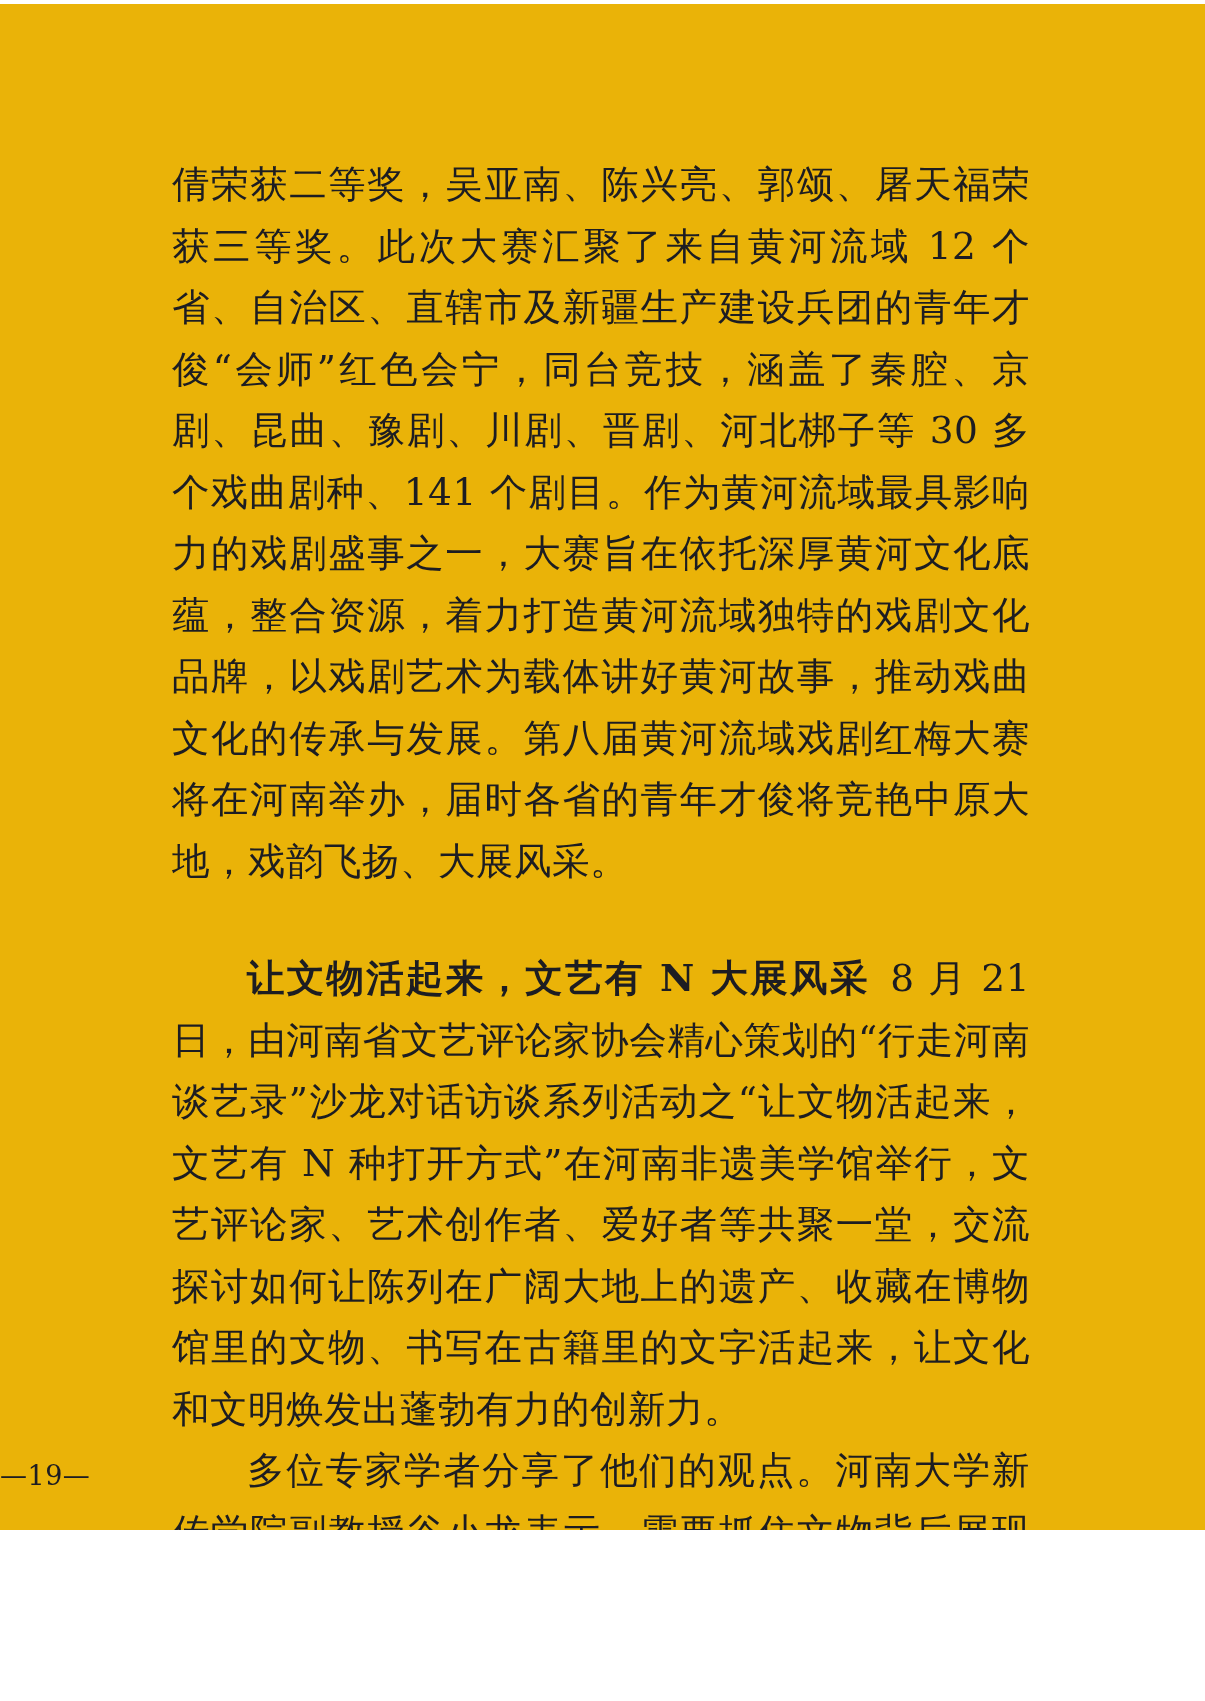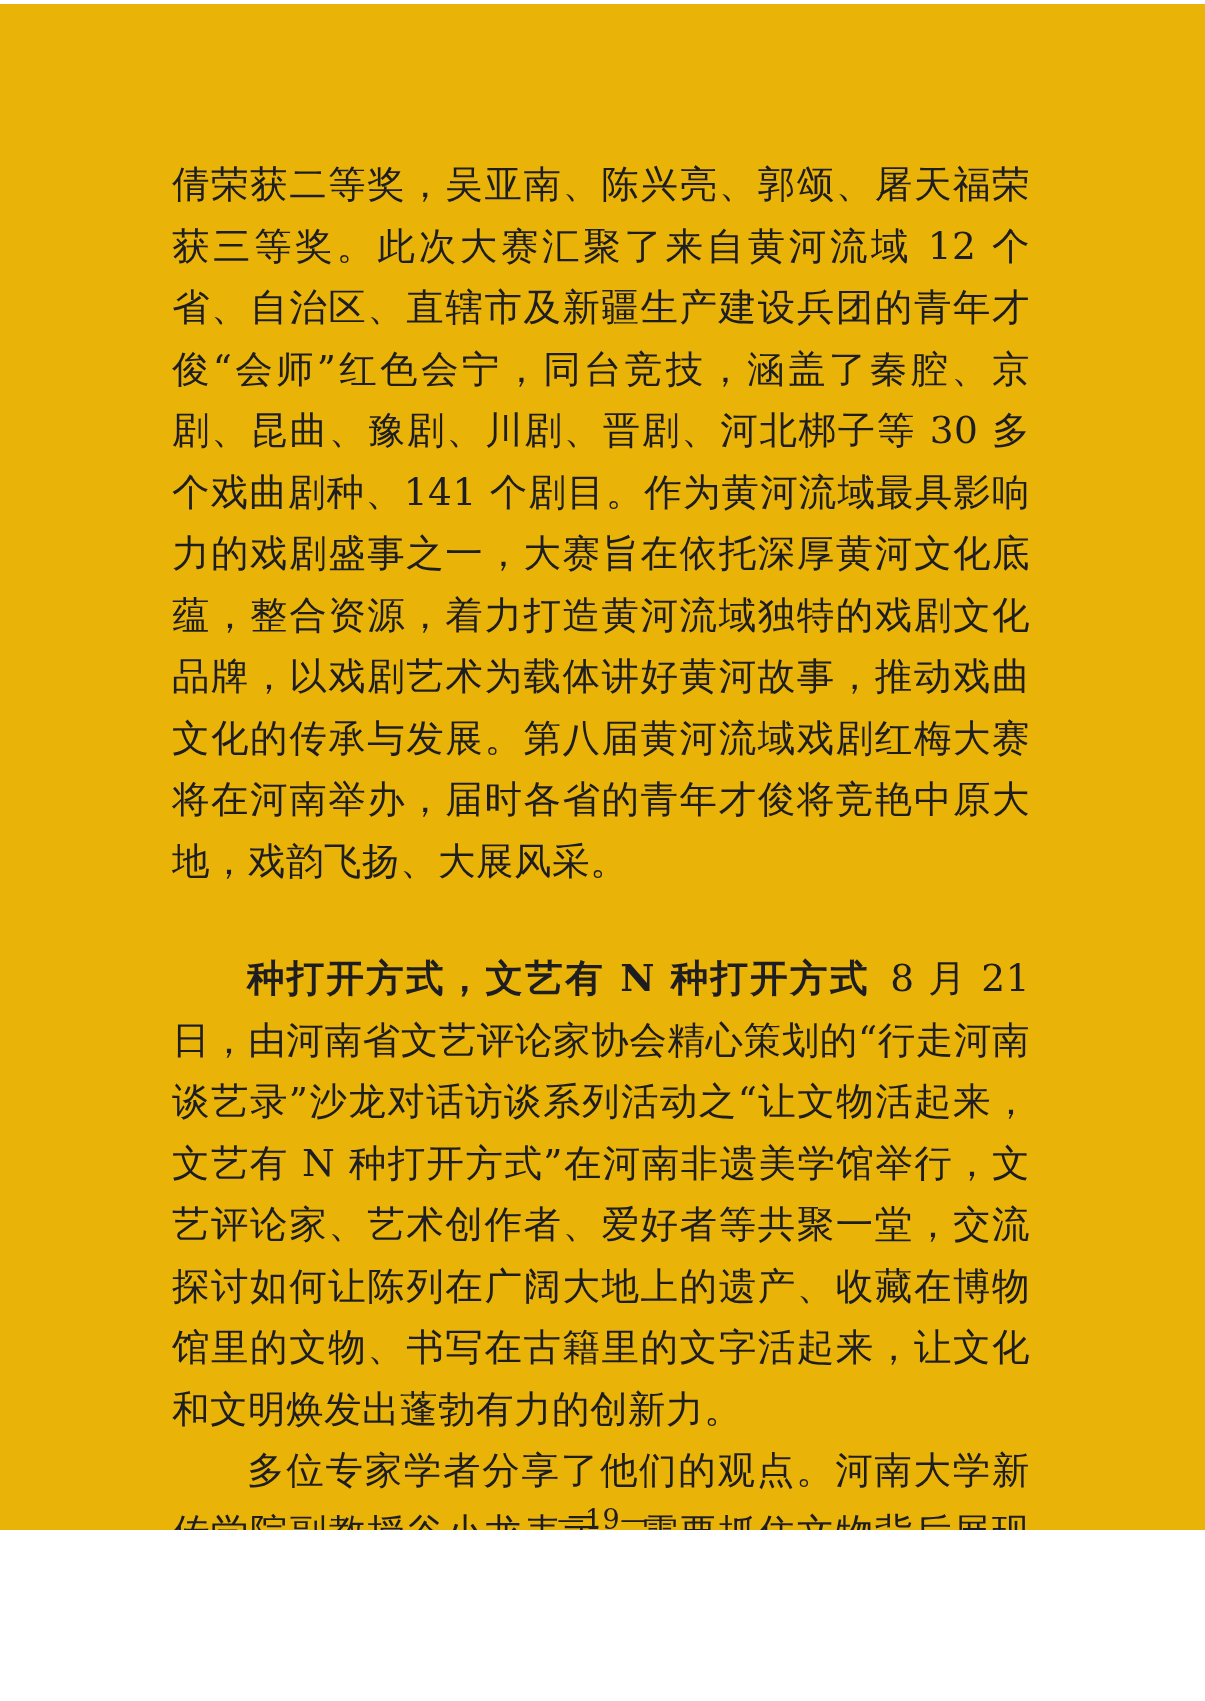--- a/index.html
+++ b/index.html
@@ -48,40 +48,39 @@
     letter-spacing: 1px;
   }
   .spacer-sm {
     display: inline-block;
     width: 0.55em;
   }
   .page-number {
     position: absolute;
     left: 0;
     right: 0;
-    top: 1500px;
-    text-align: center;
+    top: 1456px;
     font-family: "DejaVu Serif", "Liberation Serif", serif;
     font-size: 27px;
     color: #1d1d22;
     letter-spacing: 0.5px;
   }
 </style>
 </head>
 <body>
 
 <div class="page">
 
   <div class="content">
 
     <p class="para">倩荣获二等奖，吴亚南、陈兴亮、郭颂、屠天福荣获三等奖。此次大赛汇聚了来自黄河流域 12 个省、自治区、直辖市及新疆生产建设兵团的青年才俊“会师”红色会宁，同台竞技，涵盖了秦腔、京剧、昆曲、豫剧、川剧、晋剧、河北梆子等 30 多个戏曲剧种、141 个剧目。作为黄河流域最具影响力的戏剧盛事之一，大赛旨在依托深厚黄河文化底蕴，整合资源，着力打造黄河流域独特的戏剧文化品牌，以戏剧艺术为载体讲好黄河故事，推动戏曲文化的传承与发展。第八届黄河流域戏剧红梅大赛将在河南举办，届时各省的青年才俊将竞艳中原大地，戏韵飞扬、大展风采。</p>
 
     <div class="gap-block"></div>
 
-    <p class="para indent2"><span class="heading-run">种打开方式，文艺有 N 种打开方式</span><span class="spacer-sm"></span><span>8 月 21 日，由河南省文艺评论家协会精心策划的“行走河南谈艺录”沙龙对话访谈系列活动之“让文物活起来，文艺有 N 种打开方式”在河南非遗美学馆举行，文艺评论家、艺术创作者、爱好者等共聚一堂，交流探讨如何让陈列在广阔大地上的遗产、收藏在博物馆里的文物、书写在古籍里的文字活起来，让文化和文明焕发出蓬勃有力的创新力。</span></p>
+    <p class="para indent2"><span class="heading-run">让文物活起来，文艺有 N 大展风采</span><span class="spacer-sm"></span><span>8 月 21 日，由河南省文艺评论家协会精心策划的“行走河南谈艺录”沙龙对话访谈系列活动之“让文物活起来，文艺有 N 种打开方式”在河南非遗美学馆举行，文艺评论家、艺术创作者、爱好者等共聚一堂，交流探讨如何让陈列在广阔大地上的遗产、收藏在博物馆里的文物、书写在古籍里的文字活起来，让文化和文明焕发出蓬勃有力的创新力。</span></p>
 
     <p class="para indent2">多位专家学者分享了他们的观点。河南大学新传学院副教授谷小龙表示，需要抓住文物背后展现的人与人之间共通的东西，倩荣获二等奖</p>
 
   </div>
 
   <div class="page-number">—19—</div>
 
 </div>
 
 </body></html>

